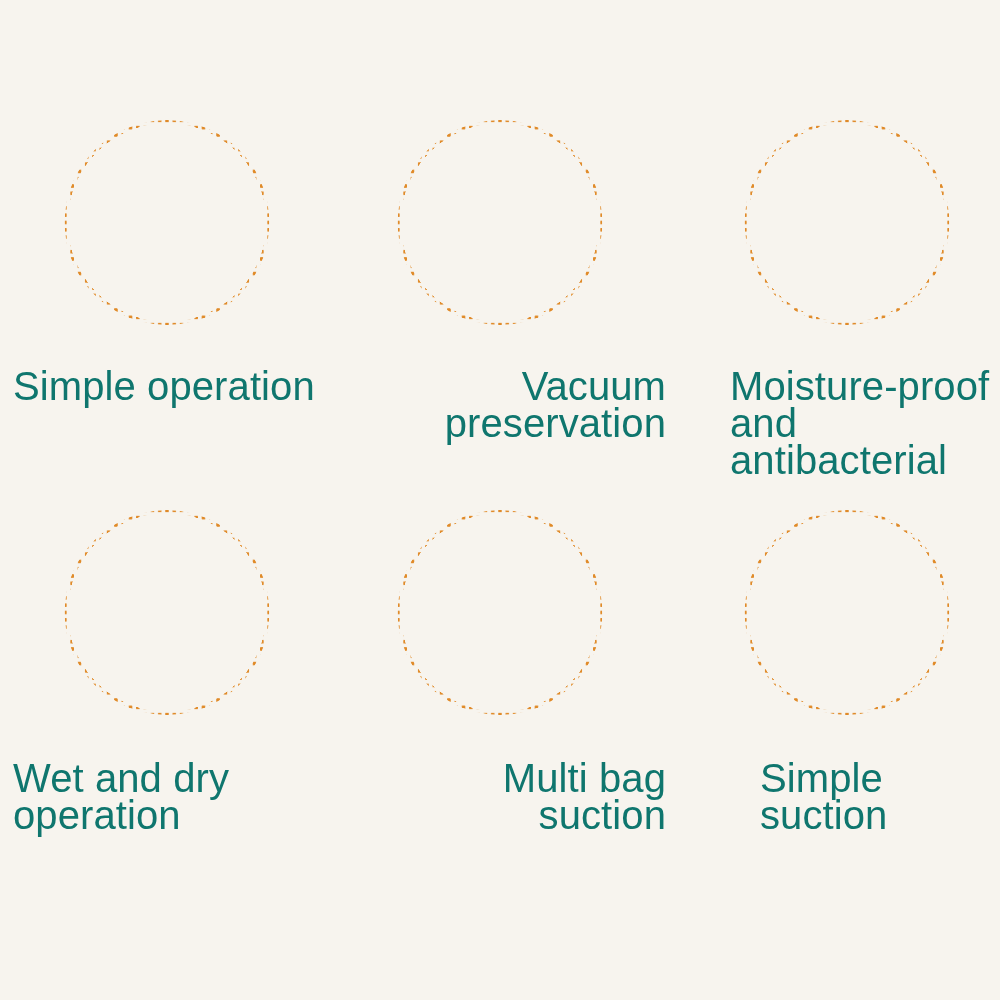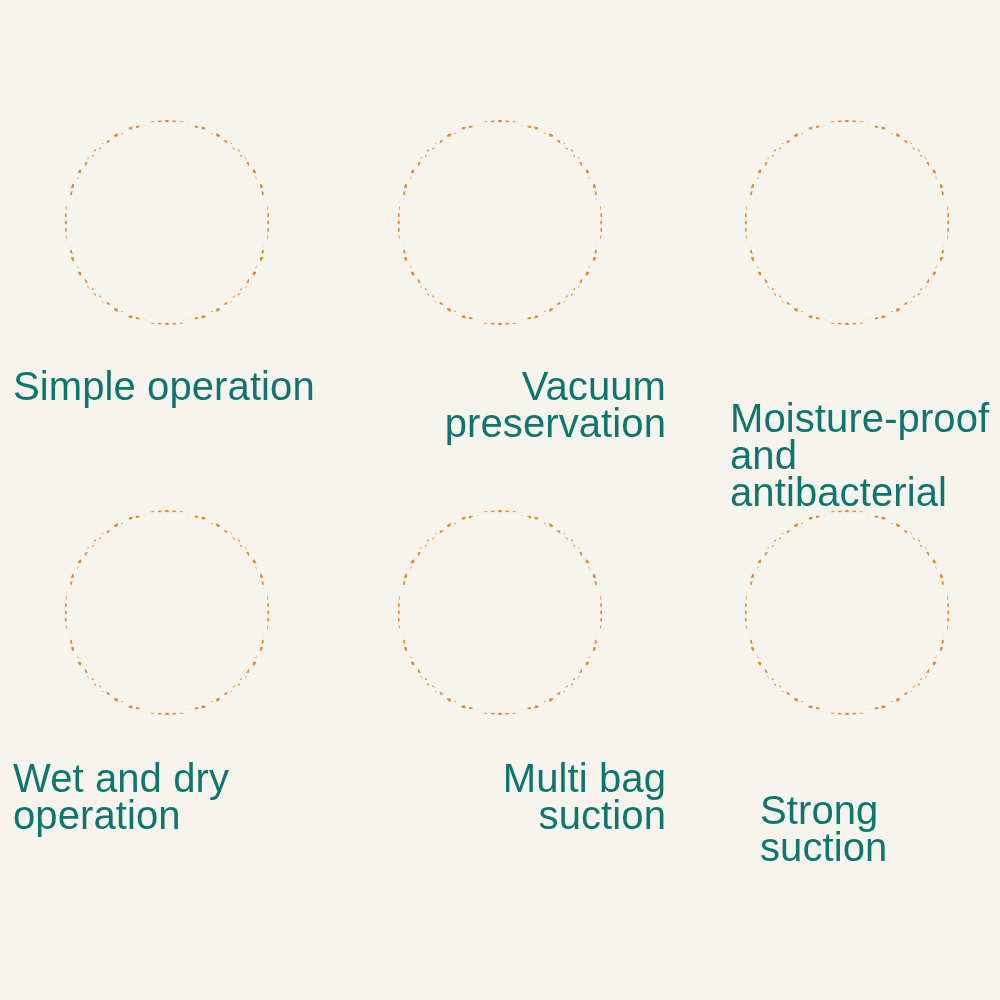--- a/index.html
+++ b/index.html
@@ -70,21 +70,21 @@
     top: 248px;
     width: 100%;
     color: #0f766e;
     font-size: 40px;
     line-height: 37px;
     letter-spacing: 0.1px;
     white-space: pre-line;
   }
   .label-c0 { text-align: left; padding-left: 13px; box-sizing: border-box; }
   .label-c1 { text-align: right; padding-left: 13px; box-sizing: border-box; }
-  .label-c2 { text-align: left; padding-left: 50px; box-sizing: border-box; width: 320px; margin-top: 32px; }
+  .label-c2 { text-align: left; padding-left: 50px; box-sizing: border-box; width: 320px; }
 
   
   .row-1 .feature-label { top: 250px; }
   .row-1 .label-c1 { padding-left: 48px; }
   .row-1 .label-c2 { padding-left: 80px; }
 </style>
 </head>
 <body>
 
 <div id="features-grid">
@@ -270,16 +270,16 @@
 
         <path d="M55 46 c-14 2 -22 -3 -23 -14 c-1 -11 9 -20 22 -20 c13 0 23 9 22 20 c-1 11 -8 16 -21 14 z" fill="url(#g6top)"></path>
         <path d="M64 55 c-2 -14 3 -22 14 -23 c11 -1 20 9 20 22 c0 13 -9 23 -20 22 c-11 -1 -16 -8 -14 -21 z" fill="url(#g6right)"></path>
         <path d="M55 64 c14 -2 22 3 23 14 c1 11 -9 20 -22 20 c-13 0 -23 -9 -22 -20 c1 -11 8 -16 21 -14 z" fill="url(#g6bot)"></path>
         <path d="M46 55 c2 14 -3 22 -14 23 c-11 1 -20 -9 -20 -22 c0 -13 9 -23 20 -22 c11 1 16 8 14 21 z" fill="url(#g6left)"></path>
 
         <circle cx="55" cy="55" r="16" fill="#F7F4EE"></circle>
         <circle cx="55" cy="55" r="13.5" fill="url(#g6hub)"></circle>
       </svg>
     </div>
-    <div class="feature-label label-c2">Strong suction</div>
+    <div class="feature-label label-c2">Simple suction</div>
   </div>
 
 </div>
 
 </body></html>

